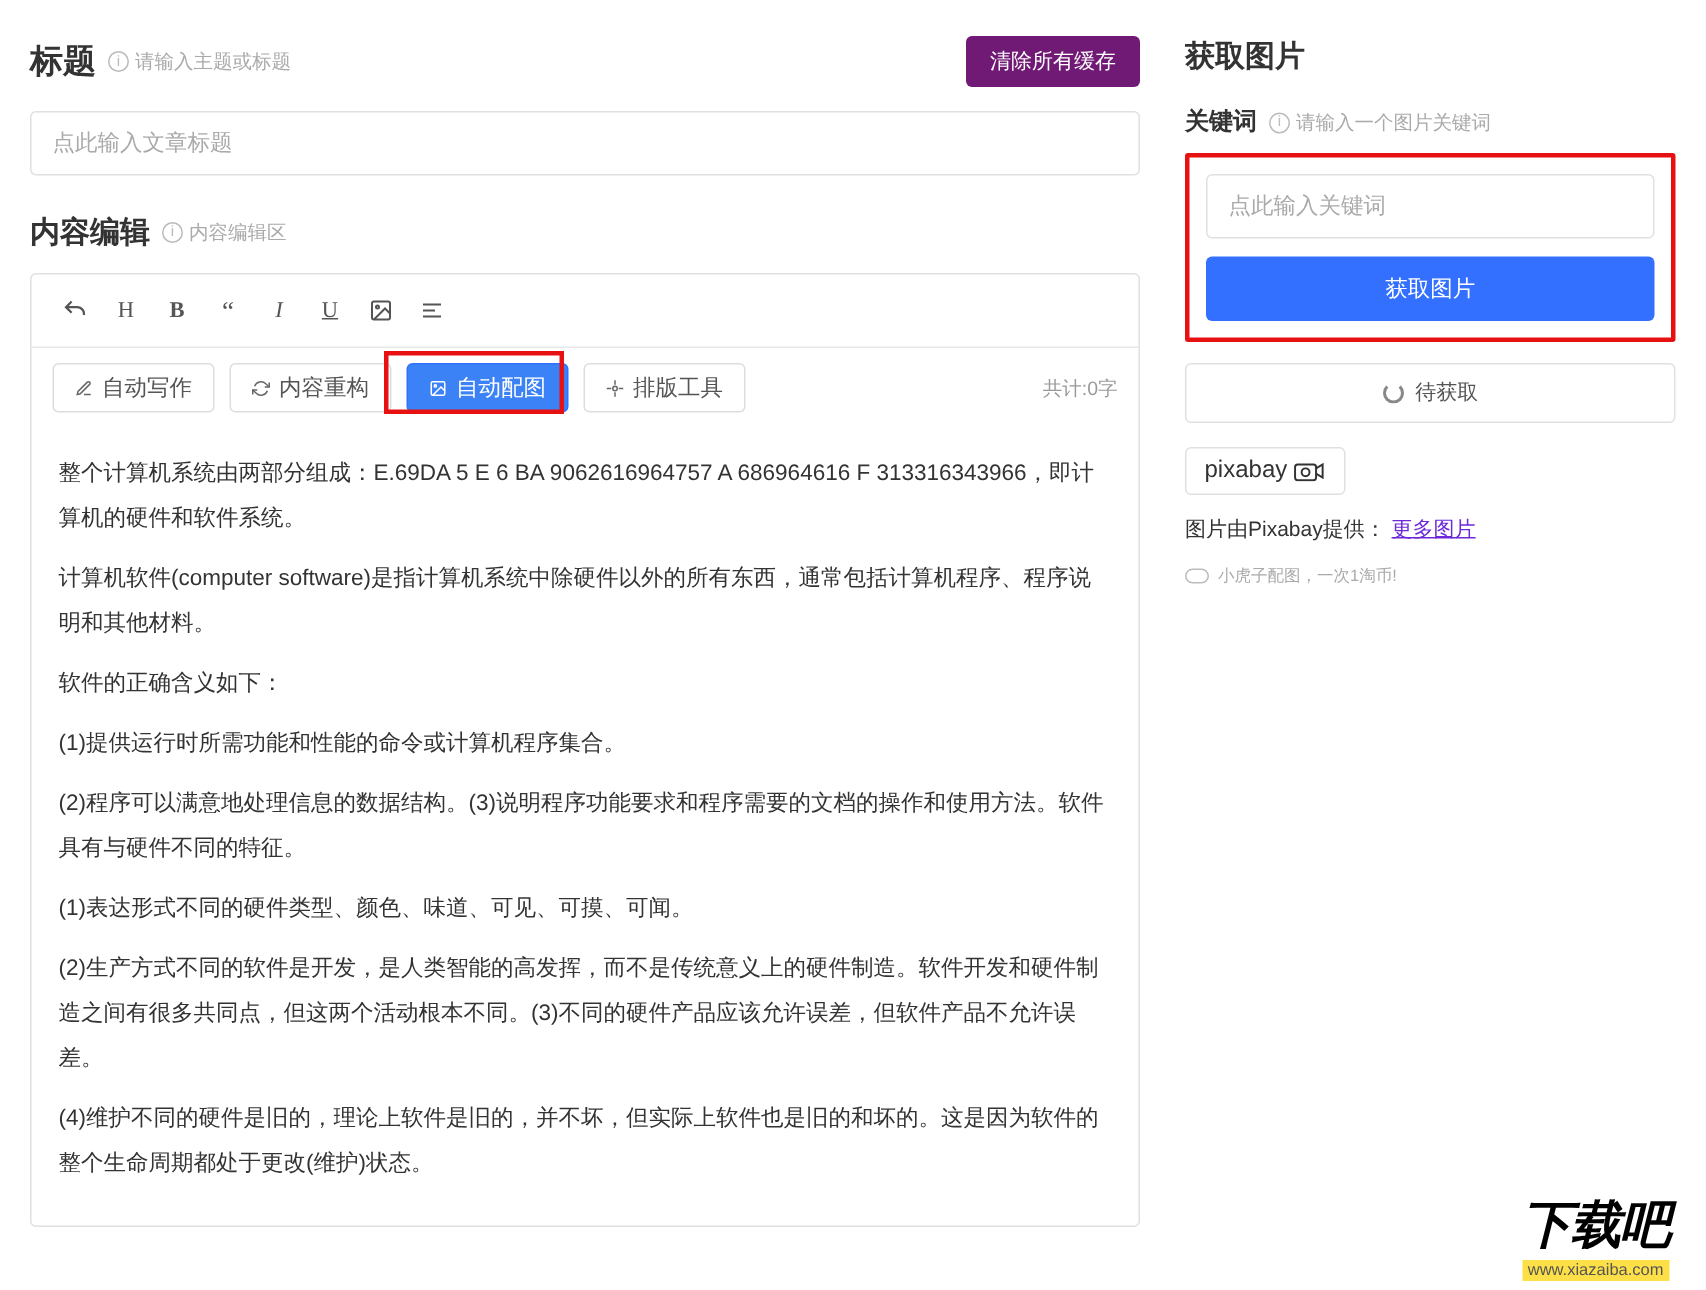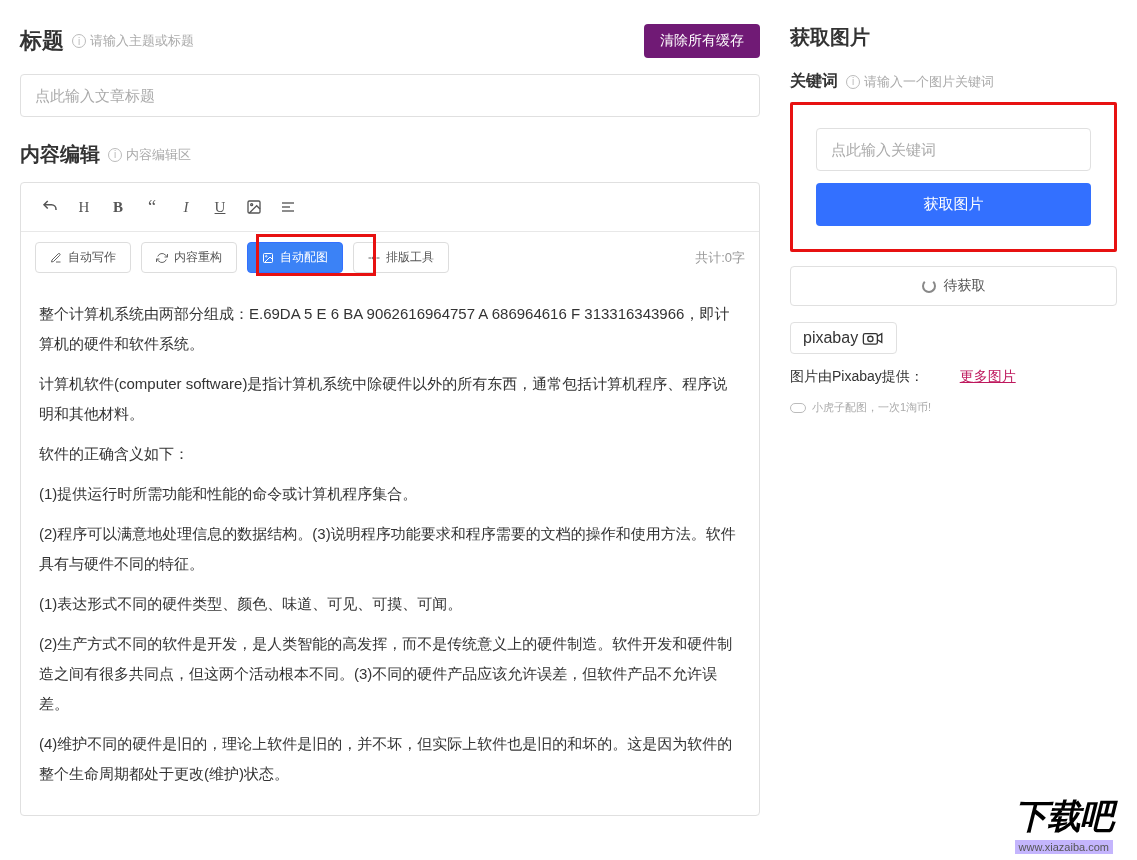--- a/index.html
+++ b/index.html
@@ -19,42 +19,42 @@
 .input::placeholder { color: #aaa; }
 .section-title { display: flex; align-items: center; gap: 8px; margin: 24px 0 14px 0; }
 .section-title h2 { font-size: 20px; font-weight: 700; color: #333; }
 .editor-box { border: 1px solid #e0e0e0; border-radius: 4px; }
 .toolbar { display: flex; align-items: center; gap: 4px; padding: 10px 14px; border-bottom: 1px solid #e8e8e8; }
 .tb-btn { width: 30px; height: 28px; display: inline-flex; align-items: center; justify-content: center; font-size: 15px; color: #555; cursor: pointer; border-radius: 3px; }
 .tb-btn.serif { font-family: Georgia, serif; }
 .tb-btn.bold { font-weight: 700; font-family: Georgia, serif; }
 .tb-btn.italic { font-style: italic; font-family: Georgia, serif; }
 .action-row { display: flex; align-items: center; padding: 10px 14px; gap: 10px; position: relative; }
-.pill { border: 1px solid #ddd; background: #fff; color: #555; padding: 6px 14px; border-radius: 4px; font-size: 12px; display: inline-flex; align-items: center; gap: 6px; cursor: pointer; }
+.pill { border: 1px solid #ddd; background: #fff; color: #555; padding: 6px 14px; border-radius: 4px; font-size: 15px; display: inline-flex; align-items: center; gap: 6px; cursor: pointer; }
 .pill.primary { background: #3b82f6; color: #fff; border-color: #3370ff; }
 .highlight-box { position: absolute; border: 3px solid #e71111; pointer-events: none; }
 .hl1 { left: 256px; top: 234px; width: 120px; height: 42px; }
 .count { margin-left: auto; font-size: 13px; color: #999; }
 .content { padding: 16px 18px; font-size: 15px; line-height: 2; color: #333; }
 .content p { margin-bottom: 10px; }
 .side-title { font-size: 20px; font-weight: 600; margin-bottom: 20px; color: #333; }
 .side-sub { display: flex; align-items: center; gap: 8px; margin-bottom: 10px; }
 .side-sub h3 { font-size: 16px; font-weight: 600; color: #333; }
-.keyword-box { border: 3px solid #e71111; padding: 23px; border-radius: 2px; margin-bottom: 14px; }
+.keyword-box { border: 3px solid #e71111; padding: 11px; border-radius: 2px; margin-bottom: 14px; }
 .keyword-box .input { margin-bottom: 12px; }
 .pending { border: 1px solid #e0e0e0; border-radius: 4px; padding: 10px; text-align: center; color: #555; font-size: 14px; display: flex; align-items: center; justify-content: center; gap: 8px; margin-bottom: 16px; }
 .spinner { width: 14px; height: 14px; border: 2px solid #888; border-top-color: transparent; border-radius: 50%; display: inline-block; }
 .pixabay-badge { display: inline-flex; align-items: center; gap: 4px; border: 1px solid #e0e0e0; border-radius: 4px; padding: 6px 12px; margin-bottom: 14px; font-family: Arial, sans-serif; font-size: 16px; font-weight: 500; color: #333; }
 .provider-line { font-size: 14px; color: #333; margin-bottom: 14px; }
-.provider-line a { color: #be185d; text-decoration: underline; margin-left: 32px; }
+.provider-line a { color: #6d28d9; text-decoration: underline; }
 .footer-note { font-size: 11px; color: #aaa; display: flex; align-items: center; gap: 6px; }
 .cloud-icon { width: 16px; height: 10px; border: 1.5px solid #bbb; border-radius: 50px; position: relative; display: inline-block; }
 .watermark { position: absolute; right: 24px; bottom: 6px; text-align: right; }
 .wm-big { font-size: 34px; font-weight: 900; font-style: italic; color: #000; letter-spacing: -1px; text-shadow: 2px 2px 0 #fff, -2px -2px 0 #fff, 2px -2px 0 #fff, -2px 2px 0 #fff; }
-.wm-small { font-size: 11px; color: #555; background: #c4b5fd; padding: 1px 4px; margin-left: 47px; }
+.wm-small { font-size: 11px; color: #555; background: #fde047; padding: 1px 4px; margin-left: 47px; }
 svg { display: block; }
 </style>
 </head>
 <body>
 
 <div class="container">
   <div class="main">
     <div class="title-row">
       <div class="title-label">
         <h2>标题</h2>

